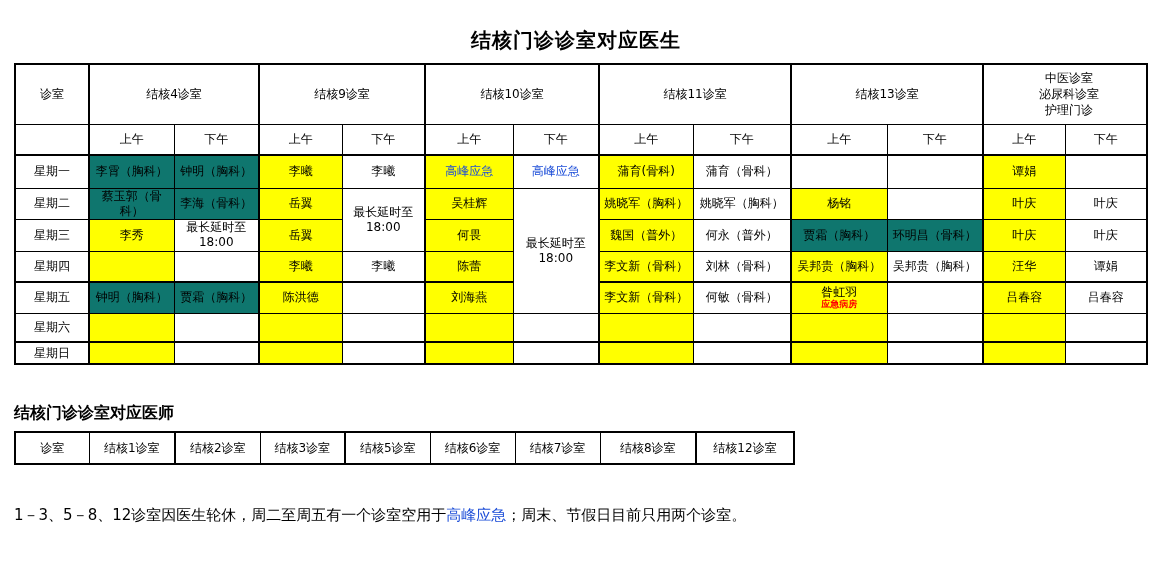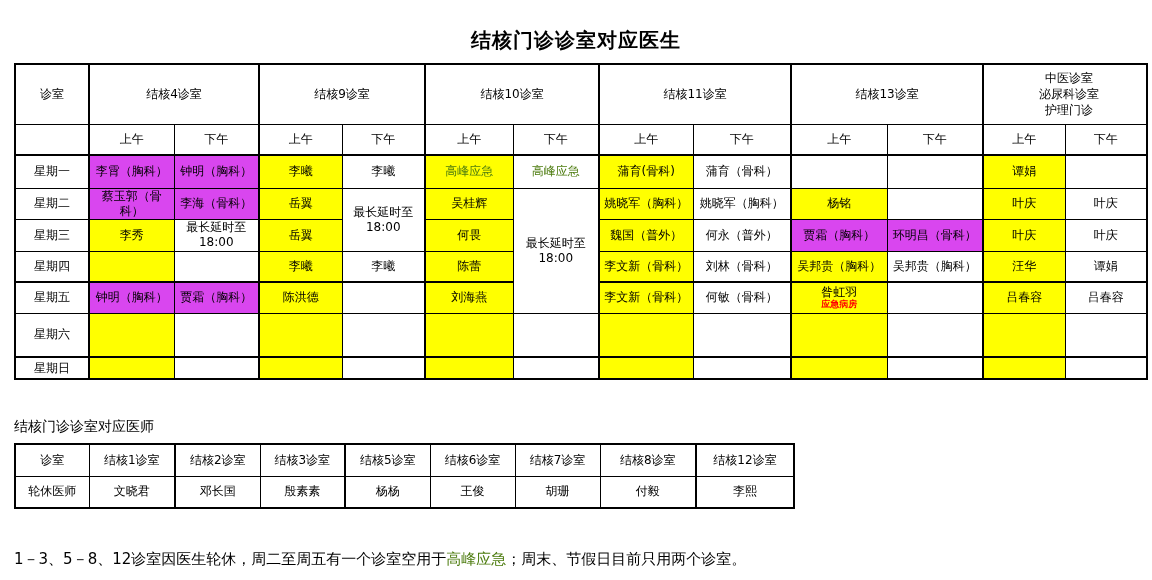--- a/index.html
+++ b/index.html
@@ -31,33 +31,34 @@
     font-size: 12px;
     line-height: 1.25;
     padding: 0 1px;
     overflow: hidden;
   }
   .t1 { width: 1132px; border: 2px solid #000; }
   .t2 { width: 779px;  border: 2px solid #000; }
   .gl { border-left-width: 2px; }          
   tr.hb td { border-top-width: 2px; }      
   .y   { background: #FFFF00; }            
-  .b   { background: #d946ef; }            
-  .red { color: #4d7c0f; }
+  .b   { background: #0f766e; }            
+  .red { color: #1d4ed8; }
   .grp-line { display: block; line-height: 1.35; margin-left: 8px; }
   .note {
     display: block;
     font-size: 9px;
     font-weight: bold;
     color: #FF0000;
     line-height: 1.1;
   }
   .roster-caption {
     margin: 38px 0 7px 14px;
-    font-size: 14px;
+    font-size: 16px;
+    font-weight: bold;
   }
   .footnote {
     margin: 41px 0 0 14px;
     font-size: 15px;
   }
 </style>
 </head>
 <body>
 
 <div class="page-title">结核门诊诊室对应医生</div>
@@ -180,21 +181,21 @@
     <td>何敏（骨科）</td>
     <td class="y gl">
       <span>昝虹羽</span>
       <span class="note">应急病房</span>
     </td>
     <td></td>
     <td class="y gl">吕春容</td>
     <td>吕春容</td>
   </tr>
 
-  <tr style="height:44px">
+  <tr style="height:29px">
     <td>星期六</td>
     <td class="y gl"></td>
     <td></td>
     <td class="y gl"></td>
     <td></td>
     <td class="y gl"></td>
     <td></td>
     <td class="y gl"></td>
     <td></td>
     <td class="y gl"></td>
@@ -240,29 +241,18 @@
     <td>诊室</td>
     <td>结核1诊室</td>
     <td class="gl">结核2诊室</td>
     <td>结核3诊室</td>
     <td class="gl">结核5诊室</td>
     <td>结核6诊室</td>
     <td>结核7诊室</td>
     <td>结核8诊室</td>
     <td class="gl">结核12诊室</td>
   </tr>
-  <tr style="height:32px">
-    <td>轮休医师</td>
-    <td>文晓君</td>
-    <td class="gl">邓长国</td>
-    <td>殷素素</td>
-    <td class="gl">杨杨</td>
-    <td>王俊</td>
-    <td>胡珊</td>
-    <td>付毅</td>
-    <td class="gl">李熙</td>
-  </tr>
 </tbody>
   </table>
 
 <div class="footnote">
   <span>1－3、5－8、12诊室因医生轮休，周二至周五有一个诊室空用于</span><span class="red">高峰应急</span><span>；周末、节假日目前只用两个诊室。</span>
 </div>
 
 </body></html>

